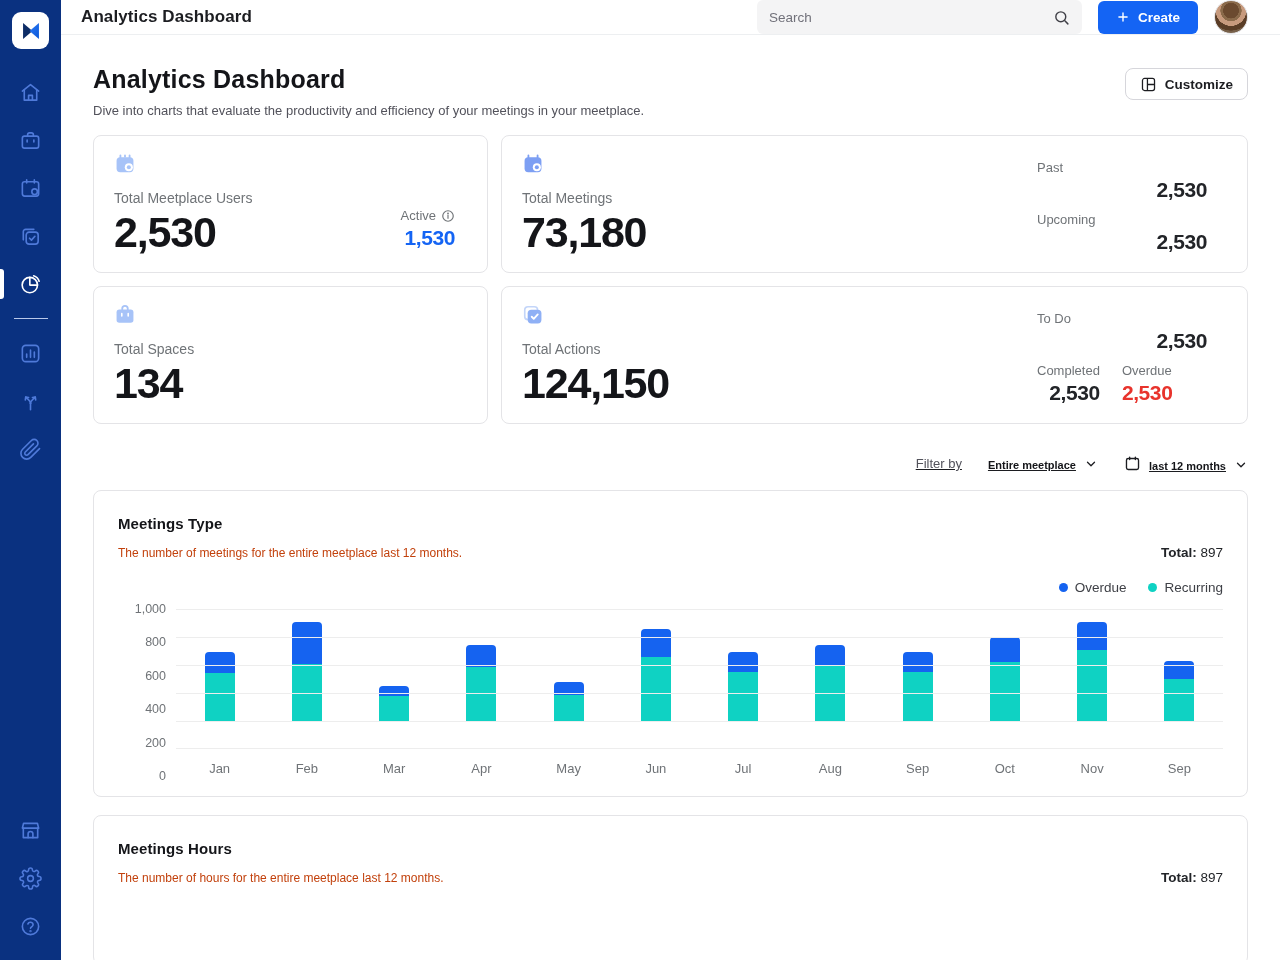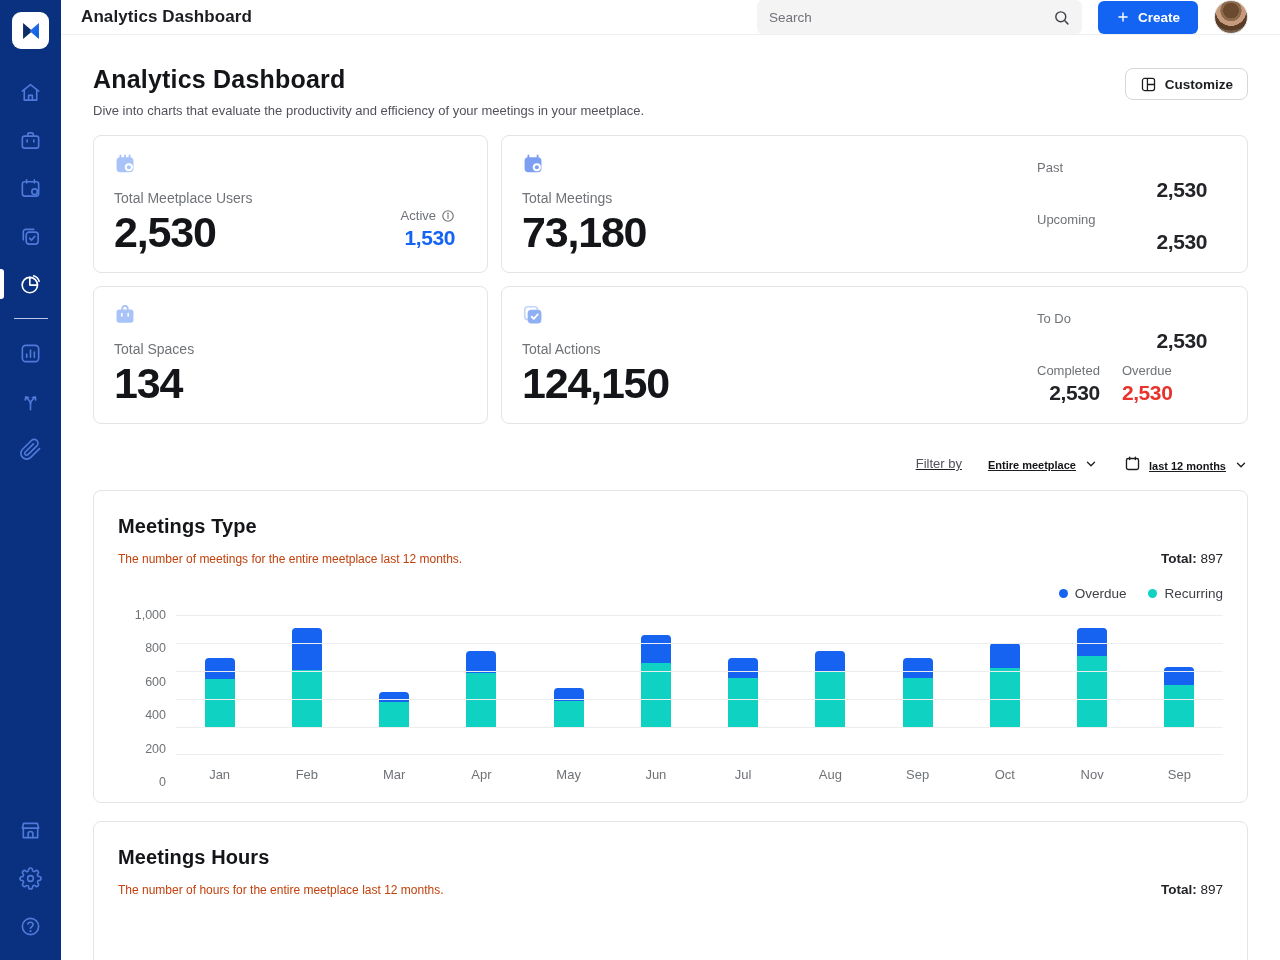--- a/index.html
+++ b/index.html
@@ -58,21 +58,21 @@
   .tabs { display:flex; gap:46px; padding-left:16px; }
   .tab { font-size:14px; color:#6f7377; padding-bottom:10px; cursor:pointer; position:relative; }
   .tab.active { color:#141519; font-weight:700; }
   .tab.active::after { content:""; position:absolute; left:-8px; right:-8px; bottom:0; height:3px; background:#1464f4; border-radius:2px; }
   .filters { margin-left:auto; display:flex; align-items:center; gap:26px;text-decoration:underline; }
   .filter-by { font-size:13px; color:#52525b; }
   .dd { display:flex; align-items:flex-end; gap:8px; font-size:11px; font-weight:700; color:#141519; cursor:pointer; background:none; border:none; font-family:inherit; }
 
   
   .chart-card { border:1px solid #e4e4e7; border-radius:8px; margin-top:18px; padding:24px 24px 20px; background:#fff; }
-  .chart-title { font-size:20px; font-weight:800; letter-spacing:.1px; color:#141519; }
+  .chart-title { font-size:15px; font-weight:800; letter-spacing:.1px; color:#141519; }
   .chart-subrow { display:flex; align-items:baseline; margin-top:13px; }
   .chart-sub { font-size:12px; color:#c2410c; }
   .chart-total { margin-left:auto; font-size:13.5px; color:#222428; }
   .chart-total b { font-weight:800; }
   .legend { list-style:none; display:flex; justify-content:flex-end; gap:22px; margin-top:20px; }
   .legend li { display:flex; align-items:center; gap:7px; font-size:13.5px; color:#3f4147; }
   .legend .dot { width:9px; height:9px; border-radius:50%; display:inline-block; }
 
   .plot-wrap { display:grid; grid-template-columns:58px 1fr; margin-top:14px; }
   .yaxis { position:relative; }

